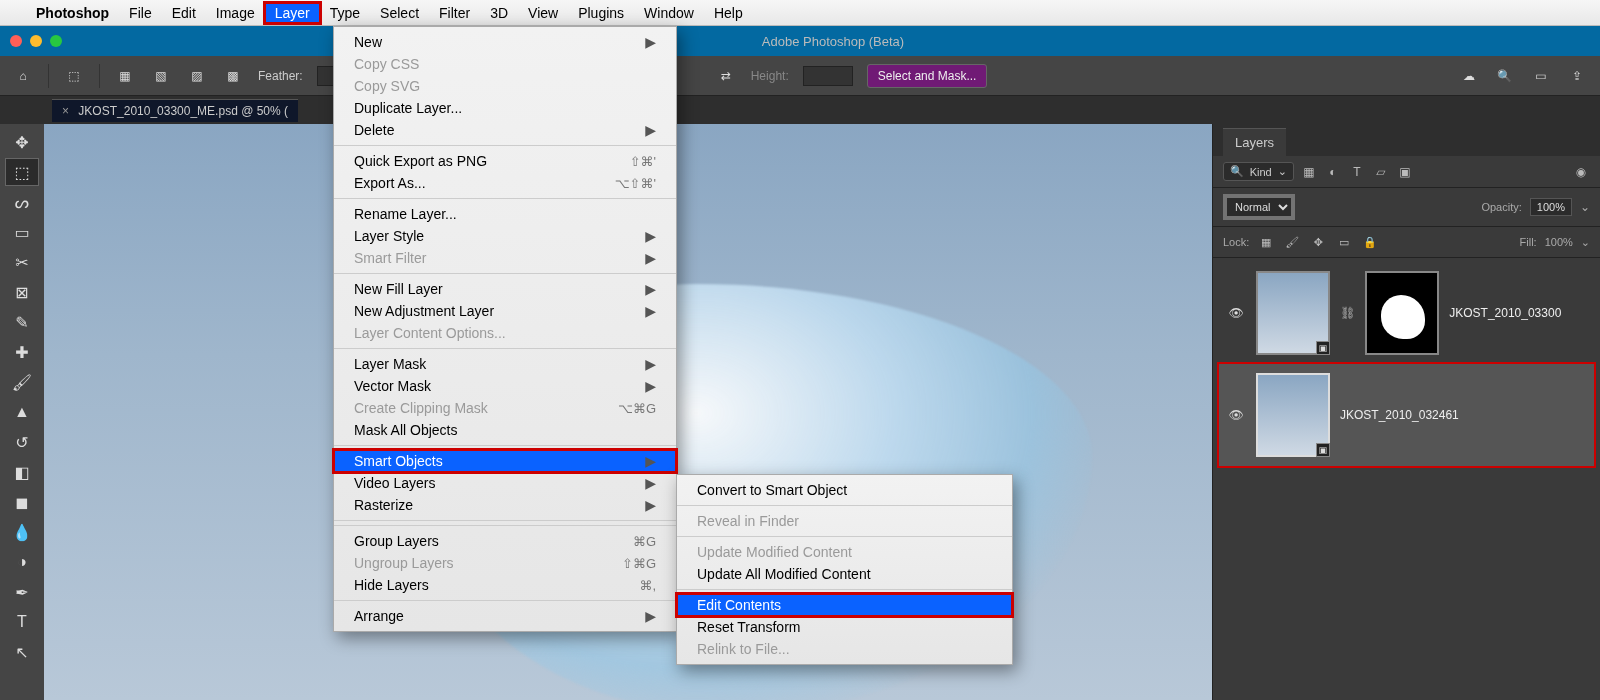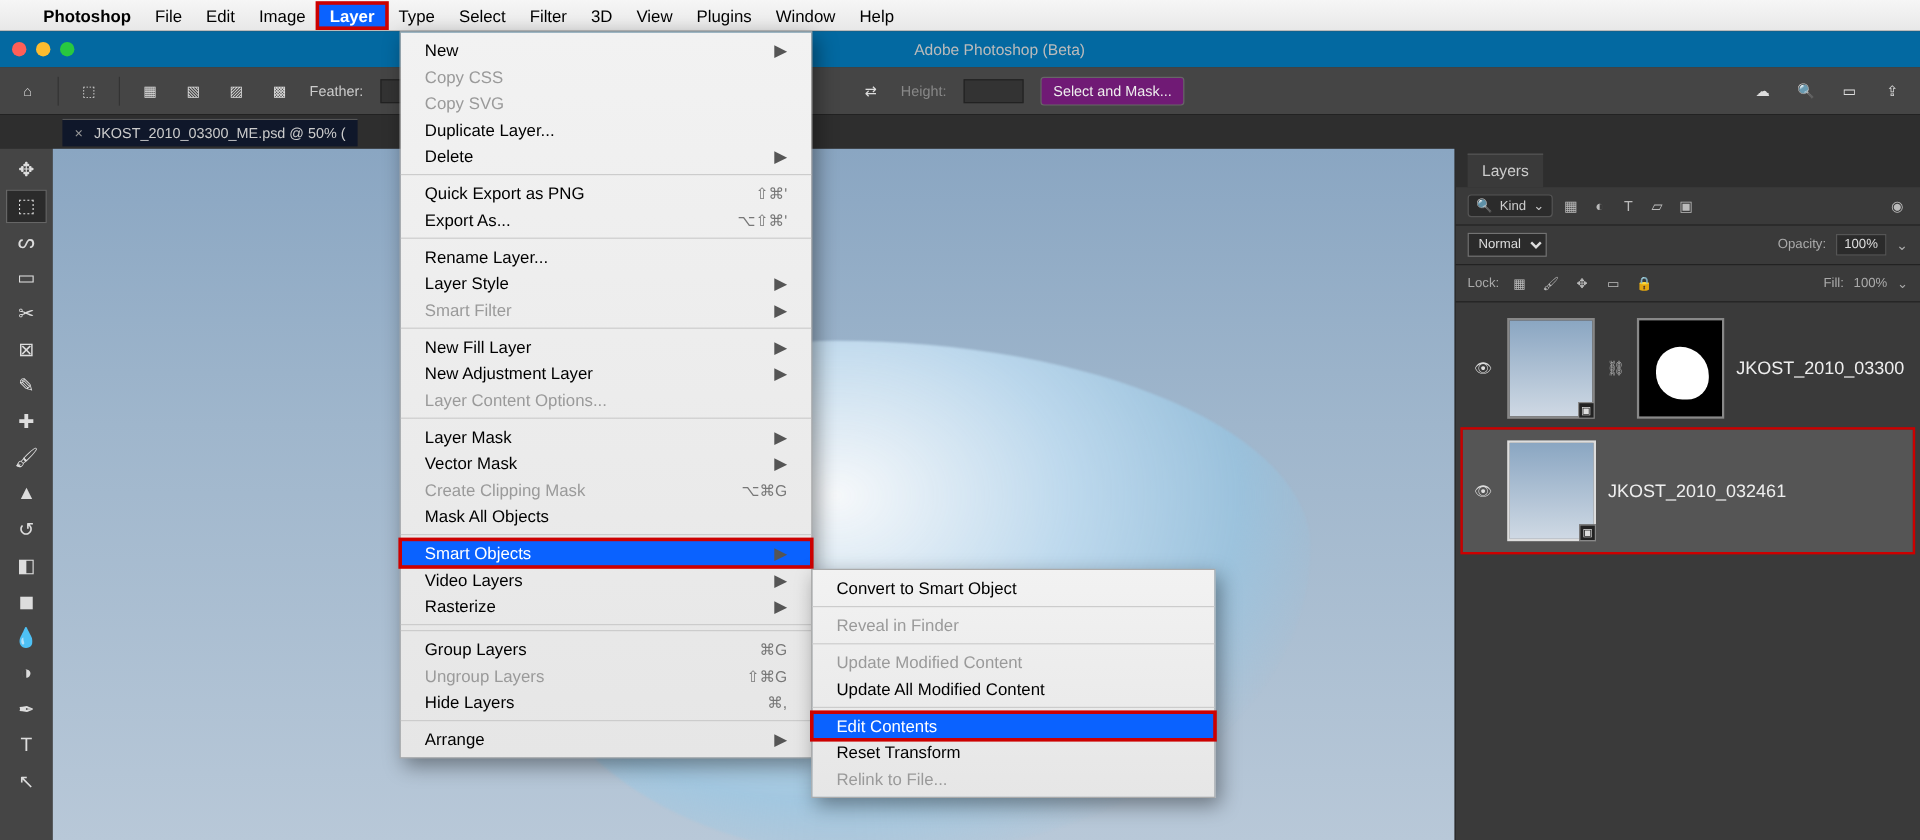--- a/index.html
+++ b/index.html
@@ -2,21 +2,21 @@
 <html><head>
 <meta charset="utf-8">
 <style>
 * { margin:0; padding:0; box-sizing:border-box; font-family: -apple-system, "Helvetica Neue", Arial, sans-serif; }
 body { width:1600px; height:700px; background:#323232; overflow:hidden; position:relative; }
 
 
 .menubar { height:26px; background:linear-gradient(#f6f6f6,#e8e8e8); display:flex; align-items:center; padding:0 12px; font-size:14px; color:#000; border-bottom:1px solid #bbb;}
 .menubar .apple { font-size:16px; margin-right:14px; }
 .menubar .mi { padding:2px 10px; cursor:default; }
-.menubar .mi.active { background:#0a62ff; color:#fff; outline:3px solid #c00; outline-offset:-1px;font-weight:bold;}
+.menubar .mi.active { background:#0a62ff; color:#fff; outline:3px solid #c00; outline-offset:-1px;}
 .menubar .appname { font-weight:600; }
 
 
 .titlebar { height:30px; background:#0369a1; display:flex; align-items:center; padding:0 10px; color:#ccc; font-size:13px;}
 .traffic { display:flex; gap:8px; margin-right:14px;}
 .traffic span{ width:12px; height:12px; border-radius:50%; display:inline-block;}
 .tl-red{background:#ff5f57;} .tl-yel{background:#febc2e;} .tl-grn{background:#28c840;}
 .titlebar .title { flex:1; text-align:center; color:#bbb;}
 
 
@@ -56,35 +56,35 @@
 .submenu .row.hl{ background:#0a62ff; color:#fff; outline:3px solid #c00; outline-offset:-1px;}
 
 
 .panel { width:388px; background:#3a3a3a; color:#ccc; font-size:12px; display:flex; flex-direction:column; border-left:1px solid #222;}
 .panel .tabrow{ height:32px; display:flex; align-items:flex-end; padding-left:10px; background:#2e2e2e;}
 .panel .tabrow .ptab{ background:#3a3a3a; padding:6px 12px; border-top:1px solid #555; font-size:13px;}
 .panel .filters{ display:flex; align-items:center; gap:6px; padding:6px 10px; border-bottom:1px solid #222;}
 .panel .filters .kind{ background:#2b2b2b; border:1px solid #555; padding:2px 6px; font-size:11px; border-radius:3px; display:flex; gap:6px; align-items:center;}
 .panel .filters .ficon{ width:18px; height:18px; display:flex; align-items:center; justify-content:center; color:#bbb;}
 .panel .blend{ display:flex; align-items:center; gap:8px; padding:6px 10px; border-bottom:1px solid #222;}
-.panel .blend select{ background:#2b2b2b; color:#ddd; border:1px solid #737373; font-size:11px; padding:2px 4px;}
+.panel .blend select{ background:#2b2b2b; color:#ddd; border:4px solid #737373; font-size:11px; padding:2px 4px;}
 .panel .blend .lbl{ color:#aaa; font-size:11px;}
 .panel .blend .val{ background:#2b2b2b; color:#ddd; border:1px solid #555; font-size:11px; padding:2px 6px;}
 .panel .lock{ display:flex; align-items:center; gap:8px; padding:6px 10px; border-bottom:1px solid #222; font-size:11px; color:#aaa;}
 .panel .lock .licon{ width:18px; height:18px; display:flex; align-items:center; justify-content:center; color:#bbb;}
 .panel .layers{ flex:1; padding:4px 6px;}
 .panel .layer{ display:flex; align-items:center; gap:10px; padding:8px 6px; border:1px solid transparent;}
 .panel .layer.sel{ background:#555; outline:2px solid #c00;}
 .panel .eye{ width:20px; text-align:center; color:#ddd;}
 .panel .thumb{ width:74px; height:84px; background:linear-gradient(180deg,#8aa6c2,#cfd9e4); border:2px solid #888; position:relative;}
 .panel .thumb .badge{ position:absolute; right:-2px; bottom:-2px; width:14px; height:14px; background:#222; border:1px solid #888; font-size:9px; color:#ddd; display:flex; align-items:center; justify-content:center;}
 .panel .mask{ width:74px; height:84px; background:#000; border:2px solid #888; position:relative;}
 .panel .mask .blob{ position:absolute; left:14px; top:22px; width:44px; height:44px; background:#fff; border-radius:50% 60% 45% 55%;}
 .panel .link{ color:#bbb;}
-.panel .lname{ flex:1; color:#eee; font-size:15px;}
+.panel .lname{ flex:1; color:#eee; font-size:12px;}
 </style>
 </head>
 <body>
 
 <div class="menubar">
   <span class="apple"></span>
   <span class="mi appname">Photoshop</span>
   <span class="mi">File</span>
   <span class="mi">Edit</span>
   <span class="mi">Image</span>

